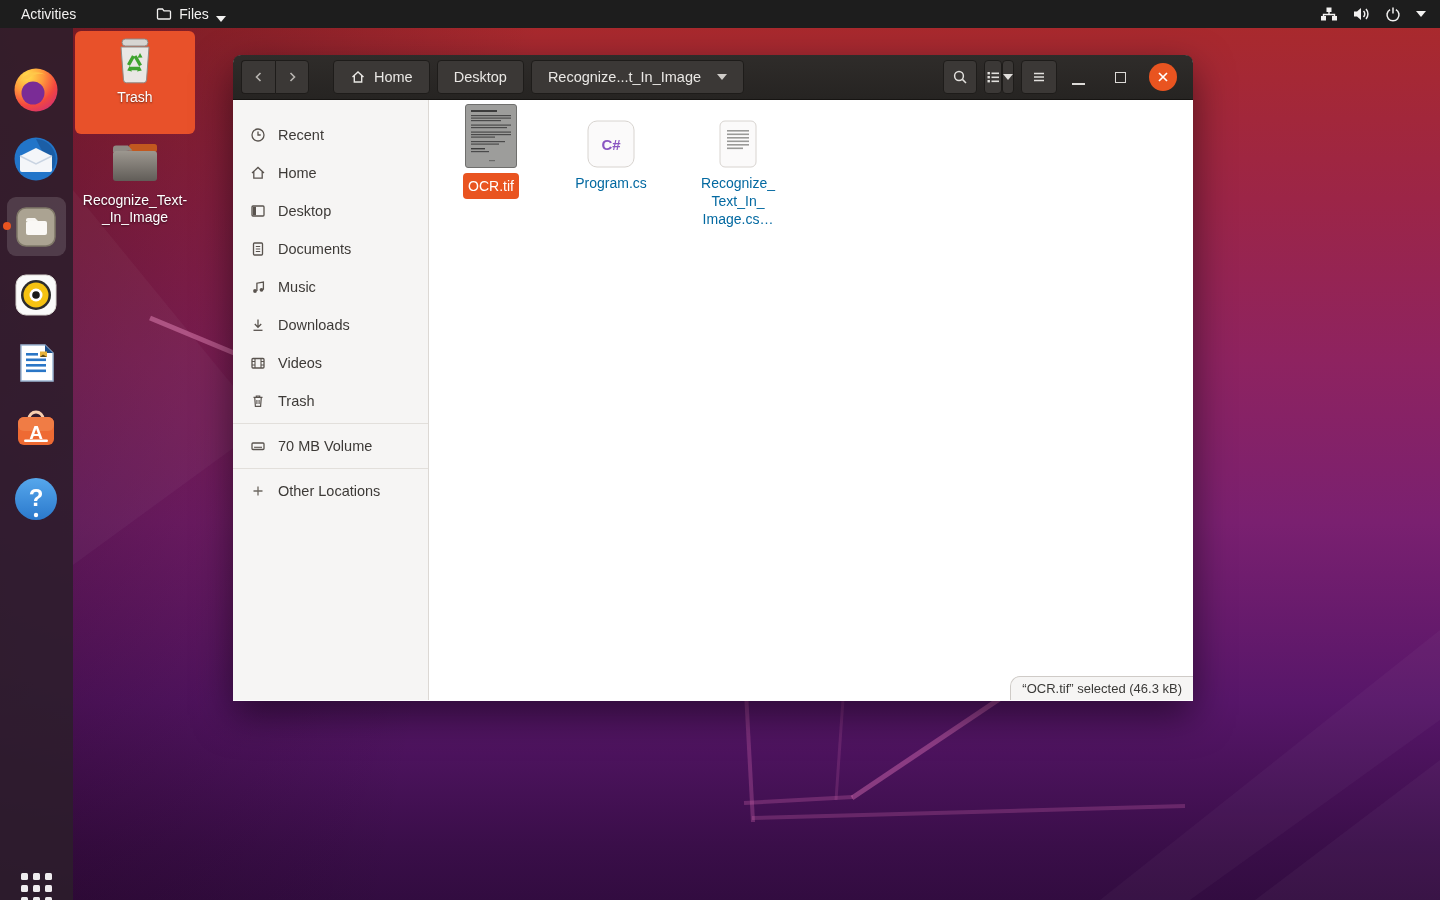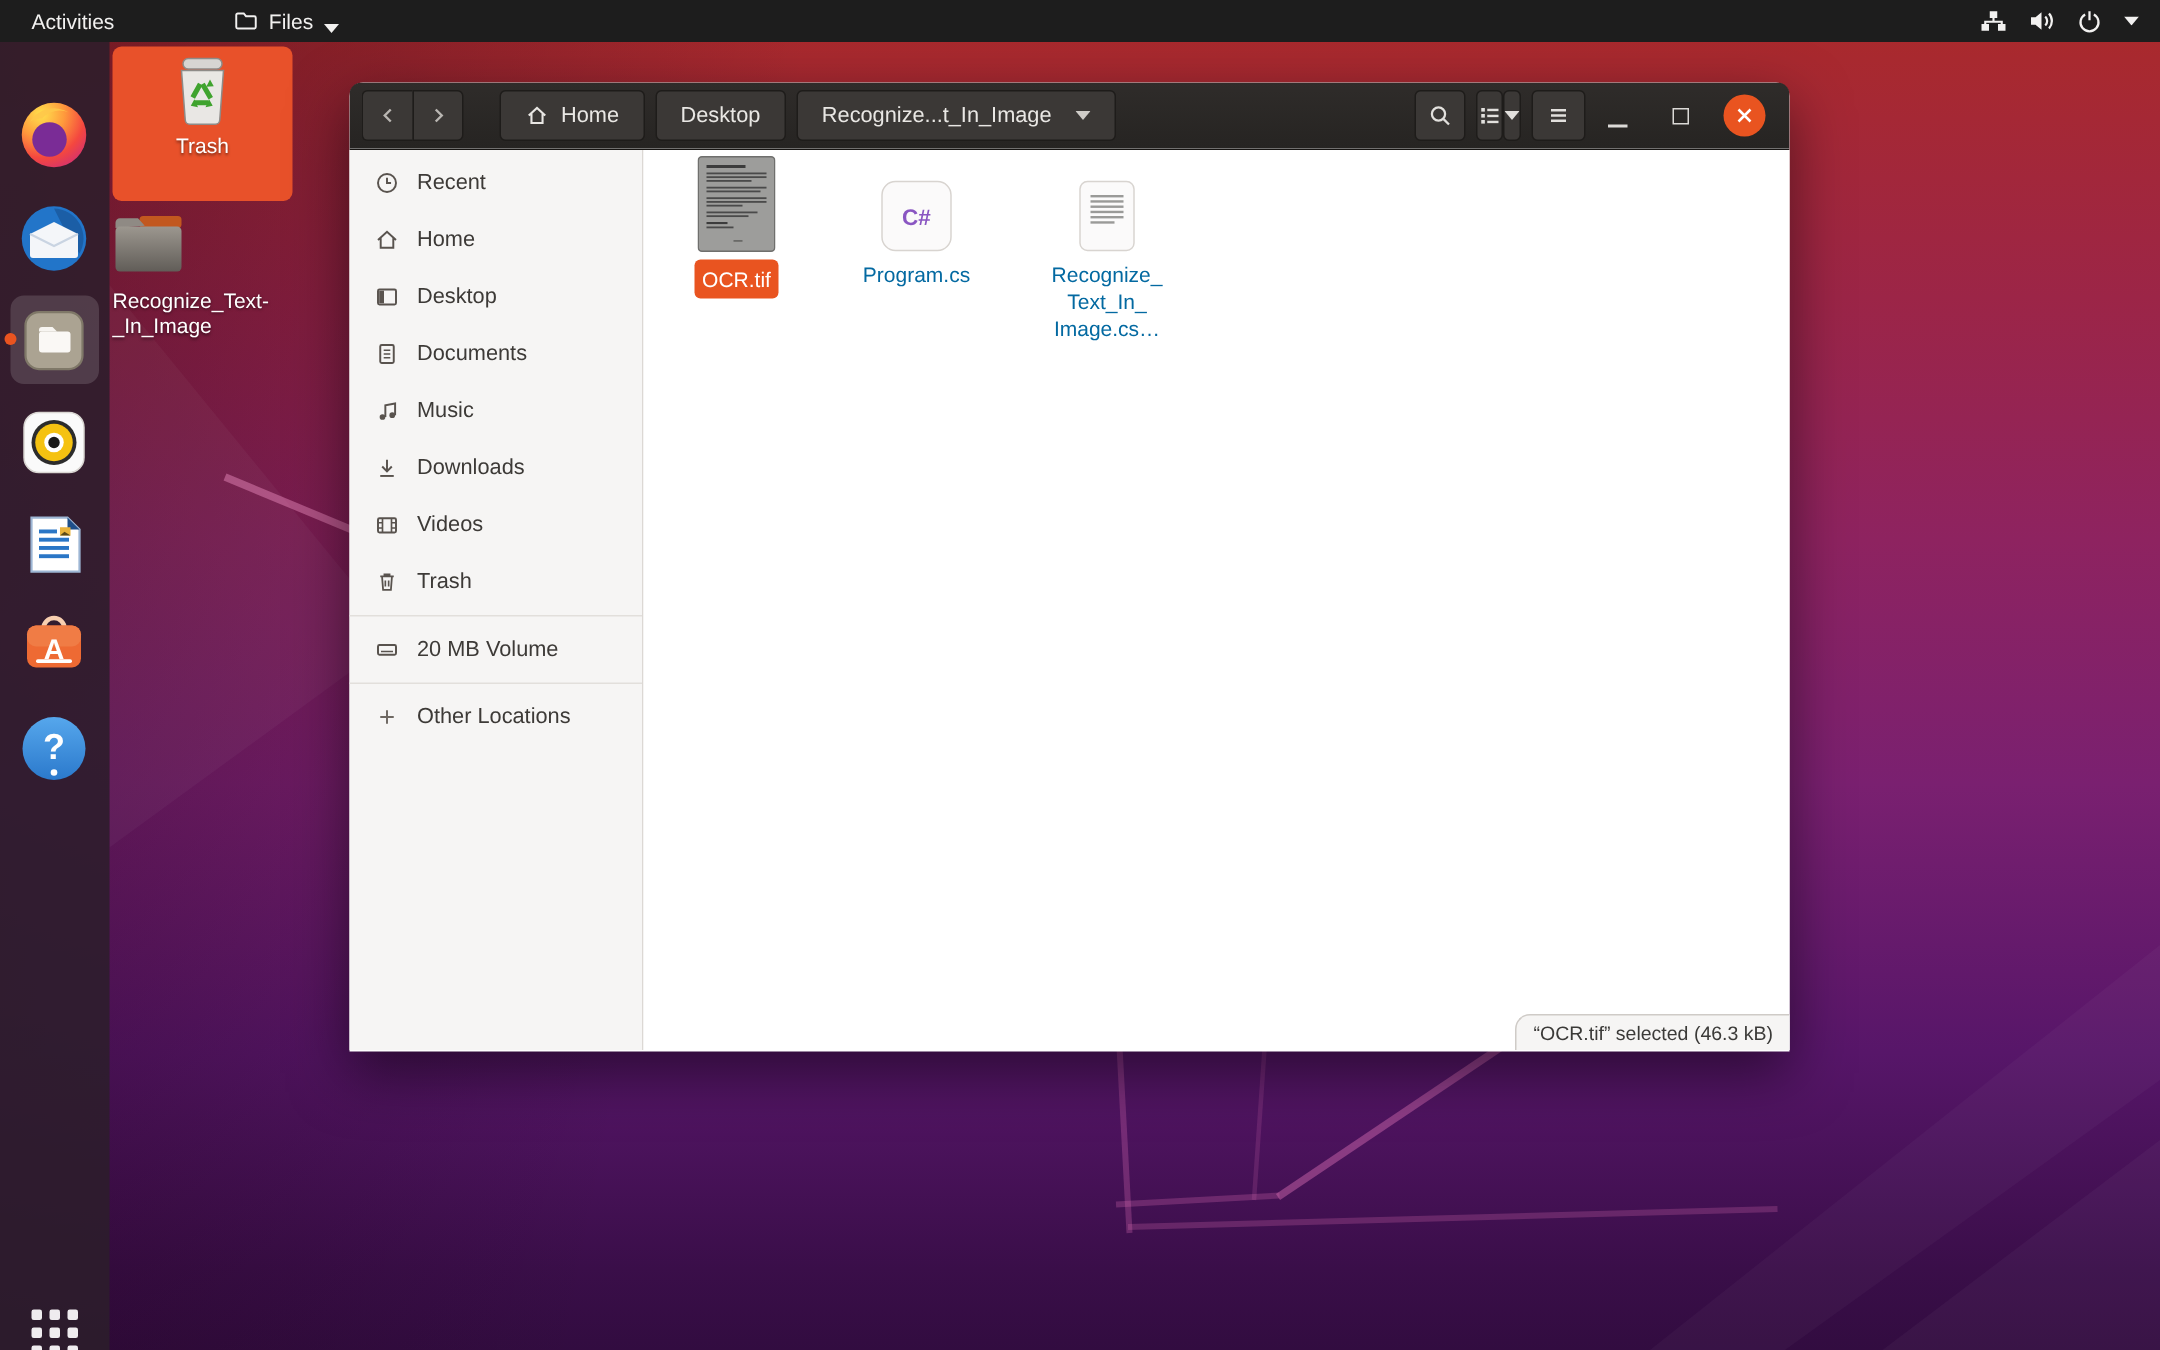--- a/index.html
+++ b/index.html
@@ -25,21 +25,21 @@
   .dock{position:absolute;left:0;top:28px;width:73px;height:872px;background:rgba(44,30,43,.88);z-index:20}
   .dock-item{position:absolute;left:12px;width:48px;height:48px}
   .dock-active{position:absolute;left:7px;top:169px;width:59px;height:59px;border-radius:9px;background:rgba(255,255,255,.14)}
   .dock-dot{position:absolute;left:3px;top:194px;width:8px;height:8px;border-radius:50%;background:#E95420}
   .dock-grid{position:absolute;left:21px;top:845px;width:31px;height:31px;display:grid;grid-template-columns:repeat(3,7px);grid-template-rows:repeat(3,7px);gap:5px}
   .dock-grid span{background:#efecef;border-radius:1.5px}
   
   .desk-trash{position:absolute;left:75px;top:31px;width:120px;height:103px;border-radius:6px;
     background:#E8512A;z-index:5;display:flex;flex-direction:column;align-items:center}
   .desk-folder{position:absolute;left:75px;top:138px;width:120px;height:96px;z-index:5;
-    display:flex;flex-direction:column;align-items:flex-start}
+    display:flex;flex-direction:column;align-items:center}
   .desk-label{color:#fff;font-size:14px;line-height:17px;text-align:center;text-shadow:0 1px 2px rgba(0,0,0,.55)}
   
   .window{position:absolute;left:233px;top:55px;width:960px;height:646px;z-index:30;
     border-radius:9px 9px 0 0;box-shadow:0 14px 38px rgba(0,0,0,.5);background:#fff}
   .headerbar{height:45px;border-radius:8px 8px 0 0;display:flex;align-items:center;
     background:linear-gradient(#2f2c2a,#262422);border-bottom:1px solid #161412;padding:0 8px;box-sizing:border-box}
   .hb-btn{height:34px;background:#3b3836;border:1px solid #1e1c1a;border-radius:4px;color:#e9e7e4;
     font-size:14.5px;display:flex;align-items:center;justify-content:center;box-sizing:border-box}
   .navgrp{display:flex}
   .navgrp .hb-btn{width:34px}
@@ -49,21 +49,21 @@
   .path-btn{padding:0 16px;gap:8px}
   .viewgrp{display:flex;margin-left:auto}
   .viewgrp .hb-btn:first-child{width:37px;border-radius:4px 0 0 4px;border-right:none}
   .viewgrp .hb-btn:last-child{width:35px;border-radius:0 4px 4px 0}
   .wm-ctl{display:flex;align-items:center}
   .wm-min{width:13px;height:2px;background:#dcdad7;margin:14px 0 0 0}
   .wm-max{width:11px;height:11px;border:1.5px solid #dcdad7;box-sizing:border-box}
   .wm-close{width:28px;height:28px;border-radius:50%;background:#E95420;display:flex;align-items:center;justify-content:center}
   
   .win-body{display:flex;height:600px}
-  .sidebar{width:196px;background:#f6f5f4;border-right:1px solid #dcd8d4;box-sizing:border-box;padding-top:3px;flex:none}
+  .sidebar{width:196px;background:#f6f5f4;border-right:1px solid #dcd8d4;box-sizing:border-box;padding-top:16px;flex:none}
   .side-row{height:38px;display:flex;align-items:center;gap:12px;padding-left:16px;color:#3d3a37;font-size:14.5px}
   .side-sep{height:1px;background:#e2dfdb;margin:3px 0}
   .side-ic{width:17px;display:flex;justify-content:center}
   .win-main{flex:1;position:relative;background:#fff}
   .file-item{position:absolute;width:120px;display:flex;flex-direction:column;align-items:center}
   .file-label{font-size:14px;color:#0369a1;line-height:18px;text-align:center;margin-top:6px}
   .file-label.sel{background:#E95420;color:#fff;border-radius:4px;padding:4px 5px;margin-top:5px}
   .iconbox{height:64px;display:flex;align-items:flex-end;justify-content:center}
   .statusbar{position:absolute;right:0;bottom:0;height:23px;background:#f6f5f4;
     border-top:1px solid #cfcbc7;border-left:1px solid #cfcbc7;border-top-left-radius:10px;
@@ -402,21 +402,21 @@
         <span>Trash</span>
       </div>
       <div class="side-sep"></div>
       <div class="side-row">
         <span class="side-ic">
             <svg width="16" height="16" viewBox="0 0 16 16">
               <rect x="2" y="5" width="12" height="6.5" rx="1" stroke="#59534e" stroke-width="1.3" fill="none"></rect>
               <path d="M4,9.3 h8" stroke="#59534e" stroke-width="1.1"></path>
             </svg>
           </span>
-        <span>20 MB Volume</span>
+        <span>70 MB Volume</span>
       </div>
       <div class="side-sep"></div>
       <div class="side-row">
         <span class="side-ic">
             <svg width="16" height="16" viewBox="0 0 16 16">
               <path d="M8,3.5 V12.5 M3.5,8 H12.5" stroke="#6e6862" stroke-width="1.3"></path>
             </svg>
           </span>
         <span>Other Locations</span>
       </div>

